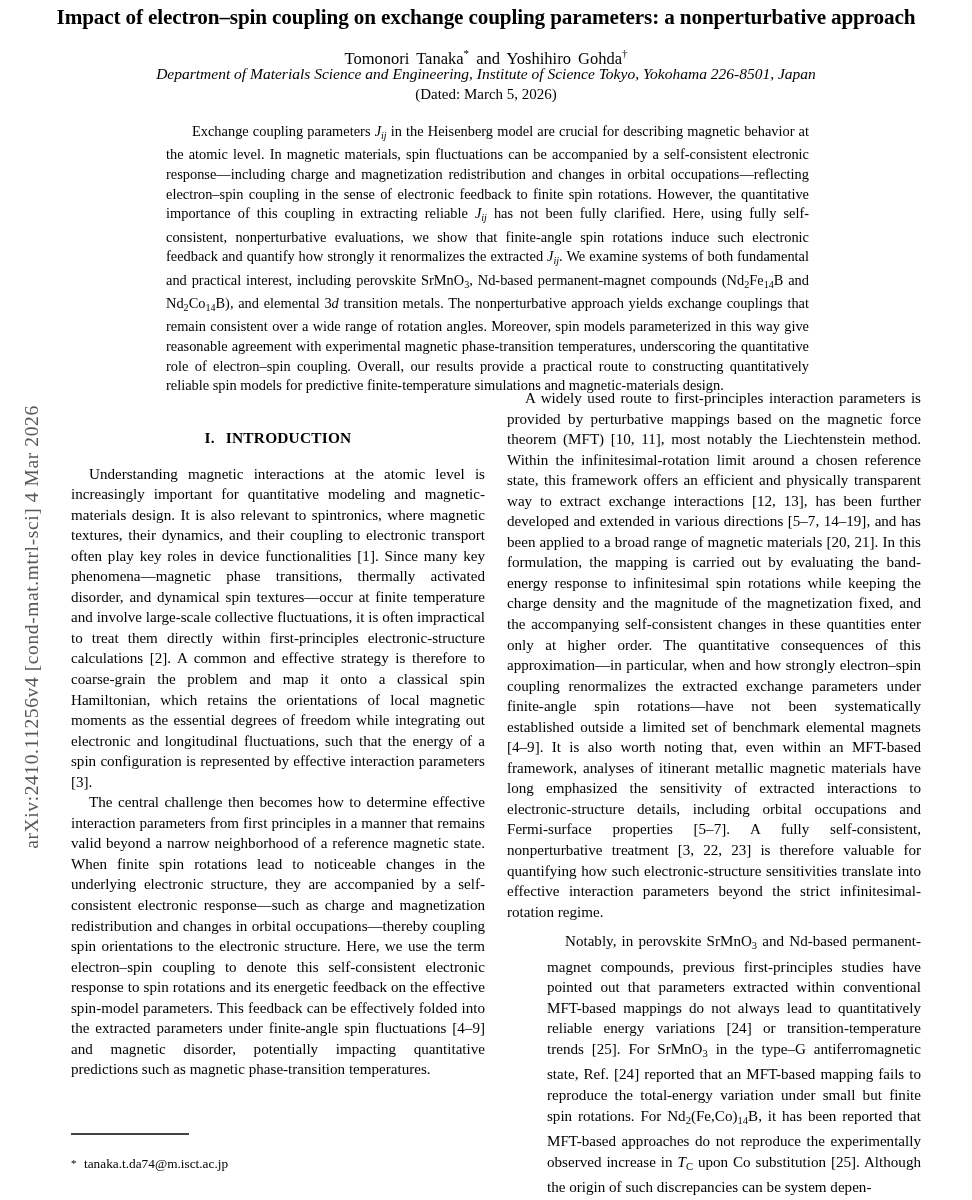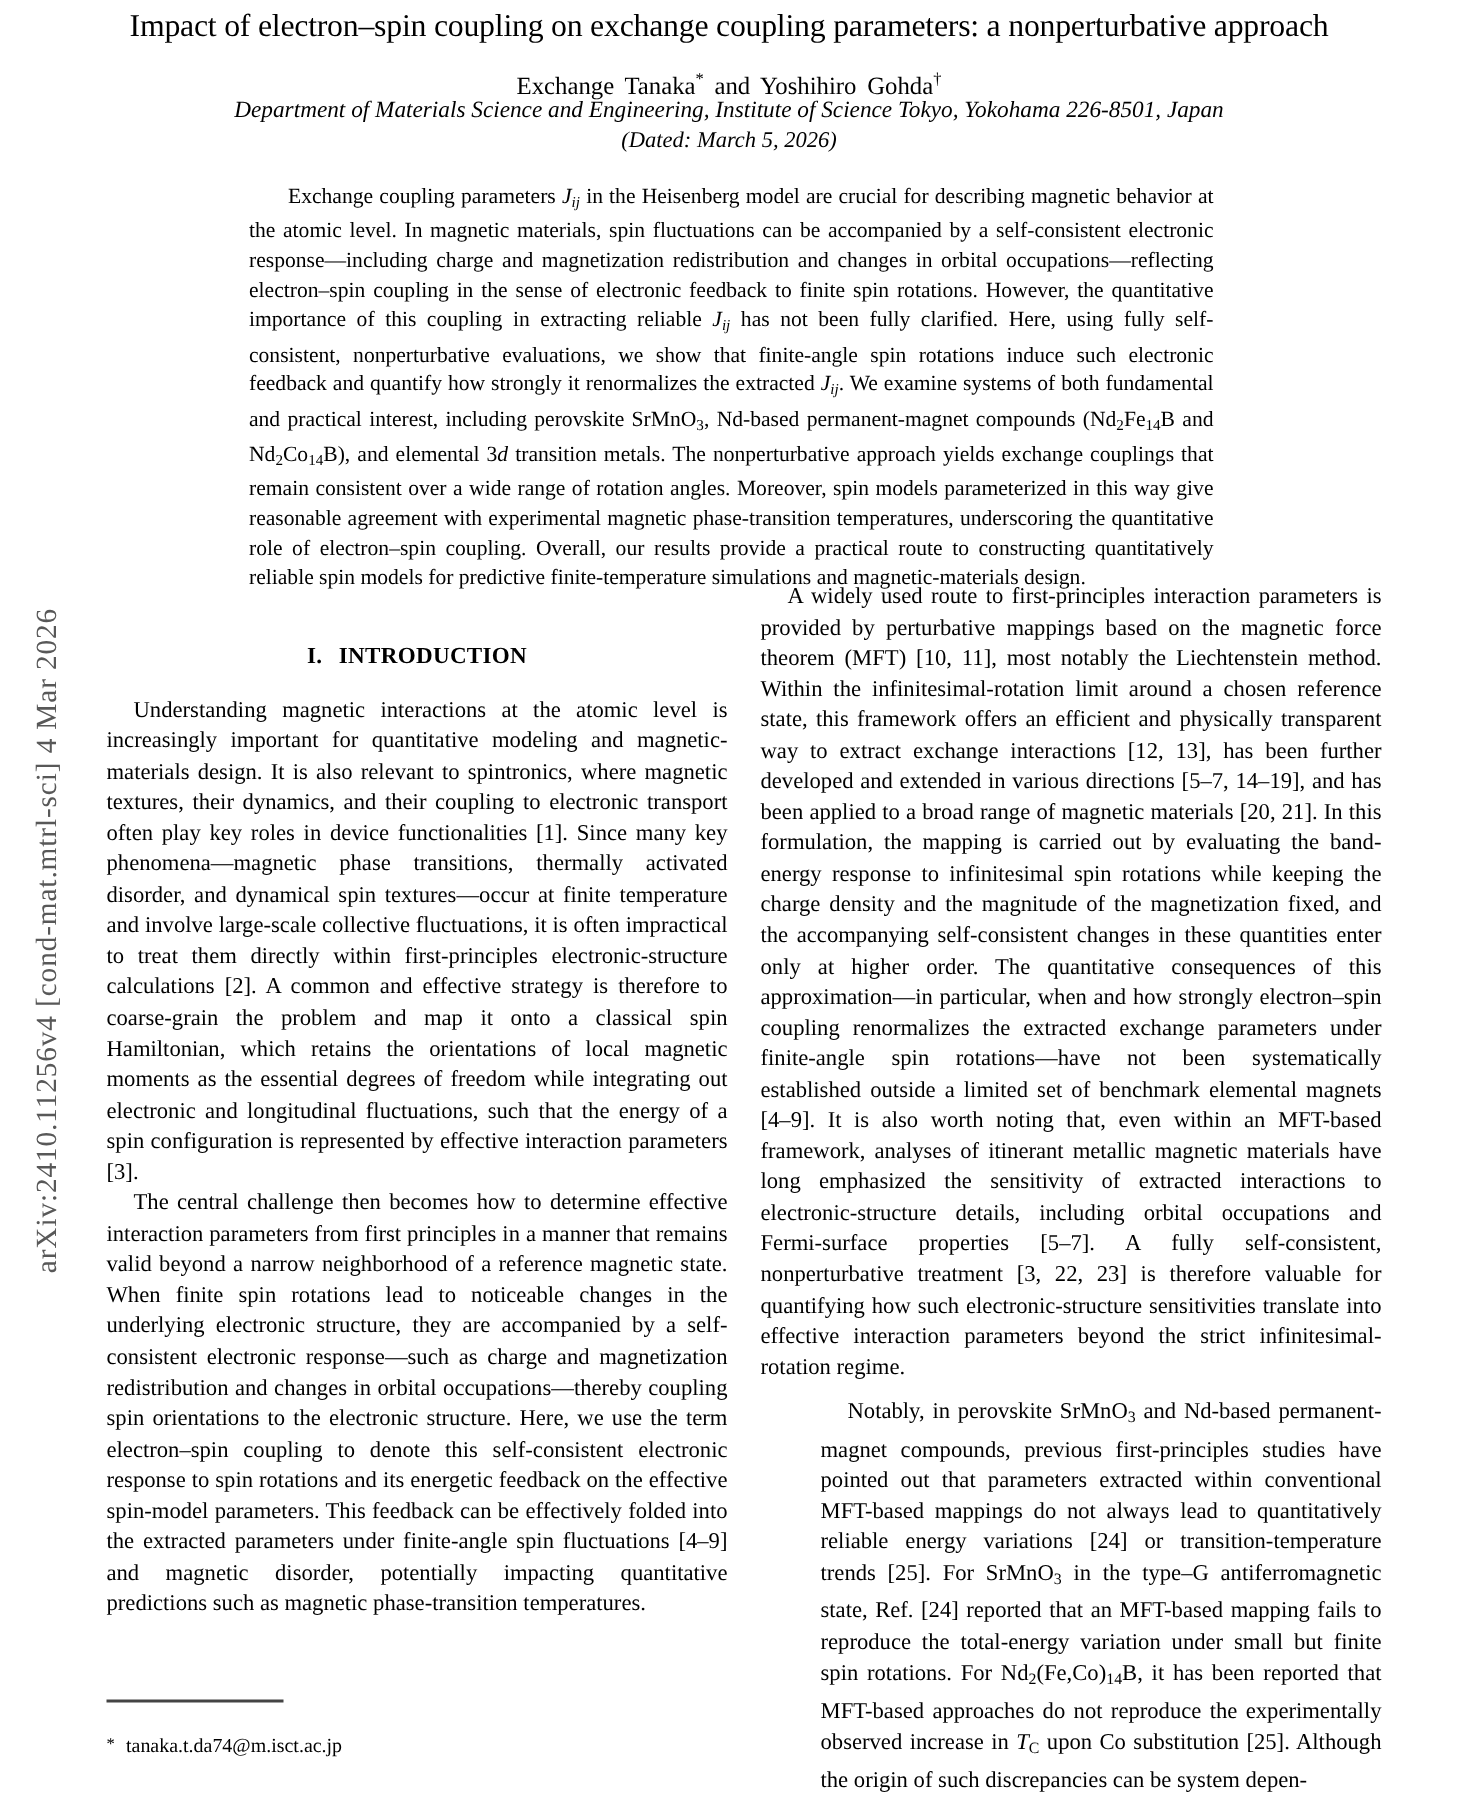--- a/index.html
+++ b/index.html
@@ -40,21 +40,21 @@
     height: 1200px;
   }
 
   .title {
     position: absolute;
     left: 48px;
     top: 4px;
     width: 876px;
     text-align: center;
     font-size: 21.2px;
-    font-weight: normal;
+    font-weight: bold;
     line-height: 26px;
     letter-spacing: -0.15px;
   }
 
   .authors {
     position: absolute;
     left: 48px;
     top: 42px;
     width: 876px;
     text-align: center;
@@ -76,21 +76,20 @@
   }
 
   .dated {
     position: absolute;
     left: 48px;
     top: 84px;
     width: 876px;
     text-align: center;
     font-size: 15px;
     line-height: 21px;
-    font-style: italic;
   }
 
   .abstract {
     position: absolute;
     left: 150px;
     top: 106px;
     width: 675px;
     font-size: 14.4px;
     line-height: 19.6px;
     text-align: justify;
@@ -163,21 +162,21 @@
 </head>
 <body>
 
 <div class="arxiv-stamp">arXiv:2410.11256v4  [cond-mat.mtrl-sci]  4 Mar 2026</div>
 
 <div class="page">
 
   <div class="title">Impact of electron–spin coupling on exchange coupling parameters: a nonperturbative approach</div>
 
   <div class="authors">
-    <span>Exchange Tanaka</span><sup>*</sup>
+    <span>Tomonori Tanaka</span><sup>*</sup>
     <span>and</span>
     <span>Yoshihiro Gohda</span><sup>†</sup>
   </div>
 
   <div class="affil">Department of Materials Science and Engineering, Institute of Science Tokyo, Yokohama 226-8501, Japan</div>
   <div class="dated">(Dated: March 5, 2026)</div>
 
   <div class="abstract">
     <p><span>Exchange coupling parameters </span><span class="mi">J</span><sub class="ms">ij</sub><span> in the Heisenberg model are crucial for describing magnetic behavior at the atomic level. In magnetic materials, spin fluctuations can be accompanied by a self-consistent electronic response—including charge and magnetization redistribution and changes in orbital occupations—reflecting electron–spin coupling in the sense of electronic feedback to finite spin rotations. However, the quantitative importance of this coupling in extracting reliable </span><span class="mi">J</span><sub class="ms">ij</sub><span> has not been fully clarified. Here, using fully self-consistent, nonperturbative evaluations, we show that finite-angle spin rotations induce such electronic feedback and quantify how strongly it renormalizes the extracted </span><span class="mi">J</span><sub class="ms">ij</sub><span>. We examine systems of both fundamental and practical interest, including perovskite SrMnO</span><sub class="mr">3</sub><span>, Nd-based permanent-magnet compounds (Nd</span><sub class="mr">2</sub><span>Fe</span><sub class="mr">14</sub><span>B and Nd</span><sub class="mr">2</sub><span>Co</span><sub class="mr">14</sub><span>B), and elemental 3</span><span class="mi">d</span><span> transition metals. The nonperturbative approach yields exchange couplings that remain consistent over a wide range of rotation angles. Moreover, spin models parameterized in this way give reasonable agreement with experimental magnetic phase-transition temperatures, underscoring the quantitative role of electron–spin coupling. Overall, our results provide a practical route to constructing quantitatively reliable spin models for predictive finite-temperature simulations and magnetic-materials design.</span></p>
   </div>

